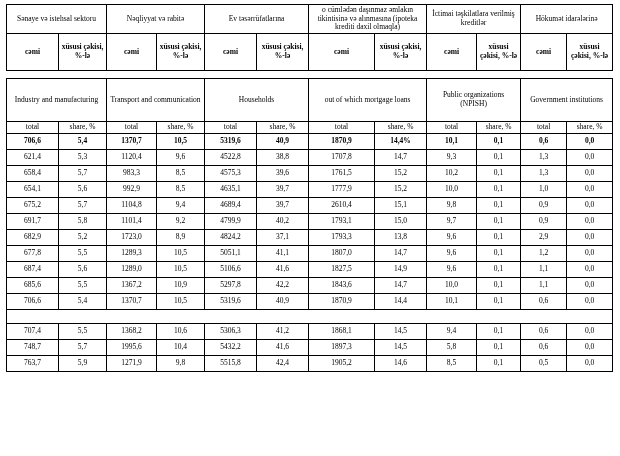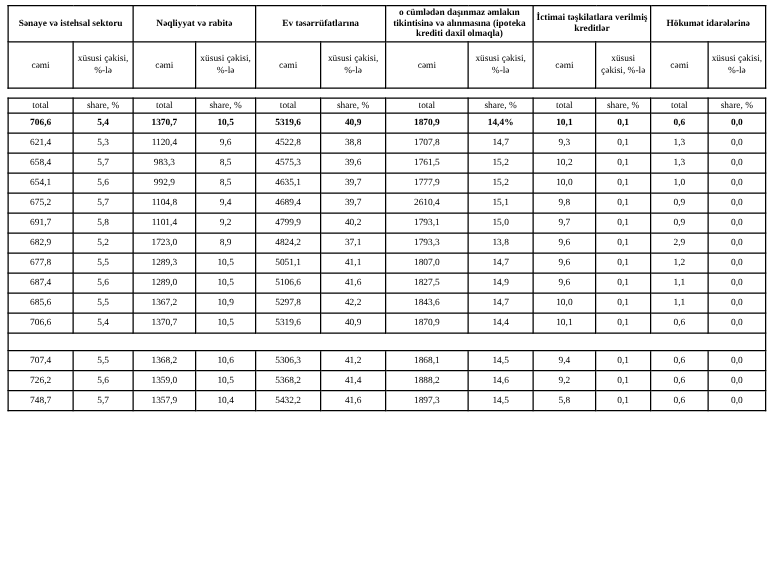--- a/index.html
+++ b/index.html
@@ -29,27 +29,27 @@
   table.grid th, table.grid td {
     border: 1px solid #000000;
     padding: 1px 2px;
     text-align: center;
     vertical-align: middle;
     font-size: 7.5px;
     line-height: 1.15;
   }
   
   .az-head th {
-    font-weight: bold;
+    font-weight: normal;
     font-size: 7.6px;
     padding: 4px 2px;
     margin-top: 36px;
   }
   .az-sub th {
-    font-weight: normal;
+    font-weight: bold;
     font-size: 7.4px;
     padding: 5px 1px;
     height: 34px;
   }
   
   .en-head td {
     font-size: 7.6px;
     padding: 6px 2px;
     height: 40px;
   }
@@ -144,20 +144,28 @@
       <col style="width:52px">
         <col style="width:52px">
       <col style="width:66px">
         <col style="width:52px">
       <col style="width:50px">
         <col style="width:44px">
       <col style="width:46px">
         <col style="width:46px">
     </colgroup>
     <tbody>
+        <tr class="en-head">
+      <td colspan="2">Industry and manufacturing</td>
+      <td colspan="2">Transport and communication</td>
+      <td colspan="2">Households</td>
+      <td colspan="2">out of which mortgage loans</td>
+      <td colspan="2">Public organizations (NPISH)</td>
+      <td colspan="2">Government institutions</td>
+    </tr>
     <tr class="en-sub">
       <td>total</td>
       <td>share, %</td>
       <td>total</td>
       <td>share, %</td>
       <td>total</td>
       <td>share, %</td>
       <td>total</td>
       <td>share, %</td>
       <td>total</td>
@@ -336,44 +344,44 @@
           <td>5306,3</td>
           <td>41,2</td>
           <td>1868,1</td>
           <td>14,5</td>
           <td>9,4</td>
           <td>0,1</td>
           <td>0,6</td>
           <td>0,0</td>
         </tr>
         <tr class="data">
-          <td>726,2</td>
-          <td>5,6</td>
-          <td>1359,0</td>
-          <td>10,5</td>
-          <td>5368,2</td>
-          <td>41,4</td>
-          <td>1888,2</td>
-          <td>14,6</td>
-          <td>9,2</td>
-          <td>0,1</td>
-          <td>0,6</td>
-          <td>0,0</td>
-        </tr>
-        <tr class="data">
           <td>748,7</td>
           <td>5,7</td>
-          <td>1357,9</td>
+          <td>1995,6</td>
           <td>10,4</td>
           <td>5432,2</td>
           <td>41,6</td>
           <td>1897,3</td>
           <td>14,5</td>
           <td>5,8</td>
           <td>0,1</td>
           <td>0,6</td>
           <td>0,0</td>
         </tr>
+        <tr class="data">
+          <td>763,7</td>
+          <td>5,9</td>
+          <td>1271,9</td>
+          <td>9,8</td>
+          <td>5515,8</td>
+          <td>42,4</td>
+          <td>1905,2</td>
+          <td>14,6</td>
+          <td>8,5</td>
+          <td>0,1</td>
+          <td>0,5</td>
+          <td>0,0</td>
+        </tr>
       </tbody>
   </table>
 
   <span class="tiny-tick"></span>
 </div>
 
 </body></html>

